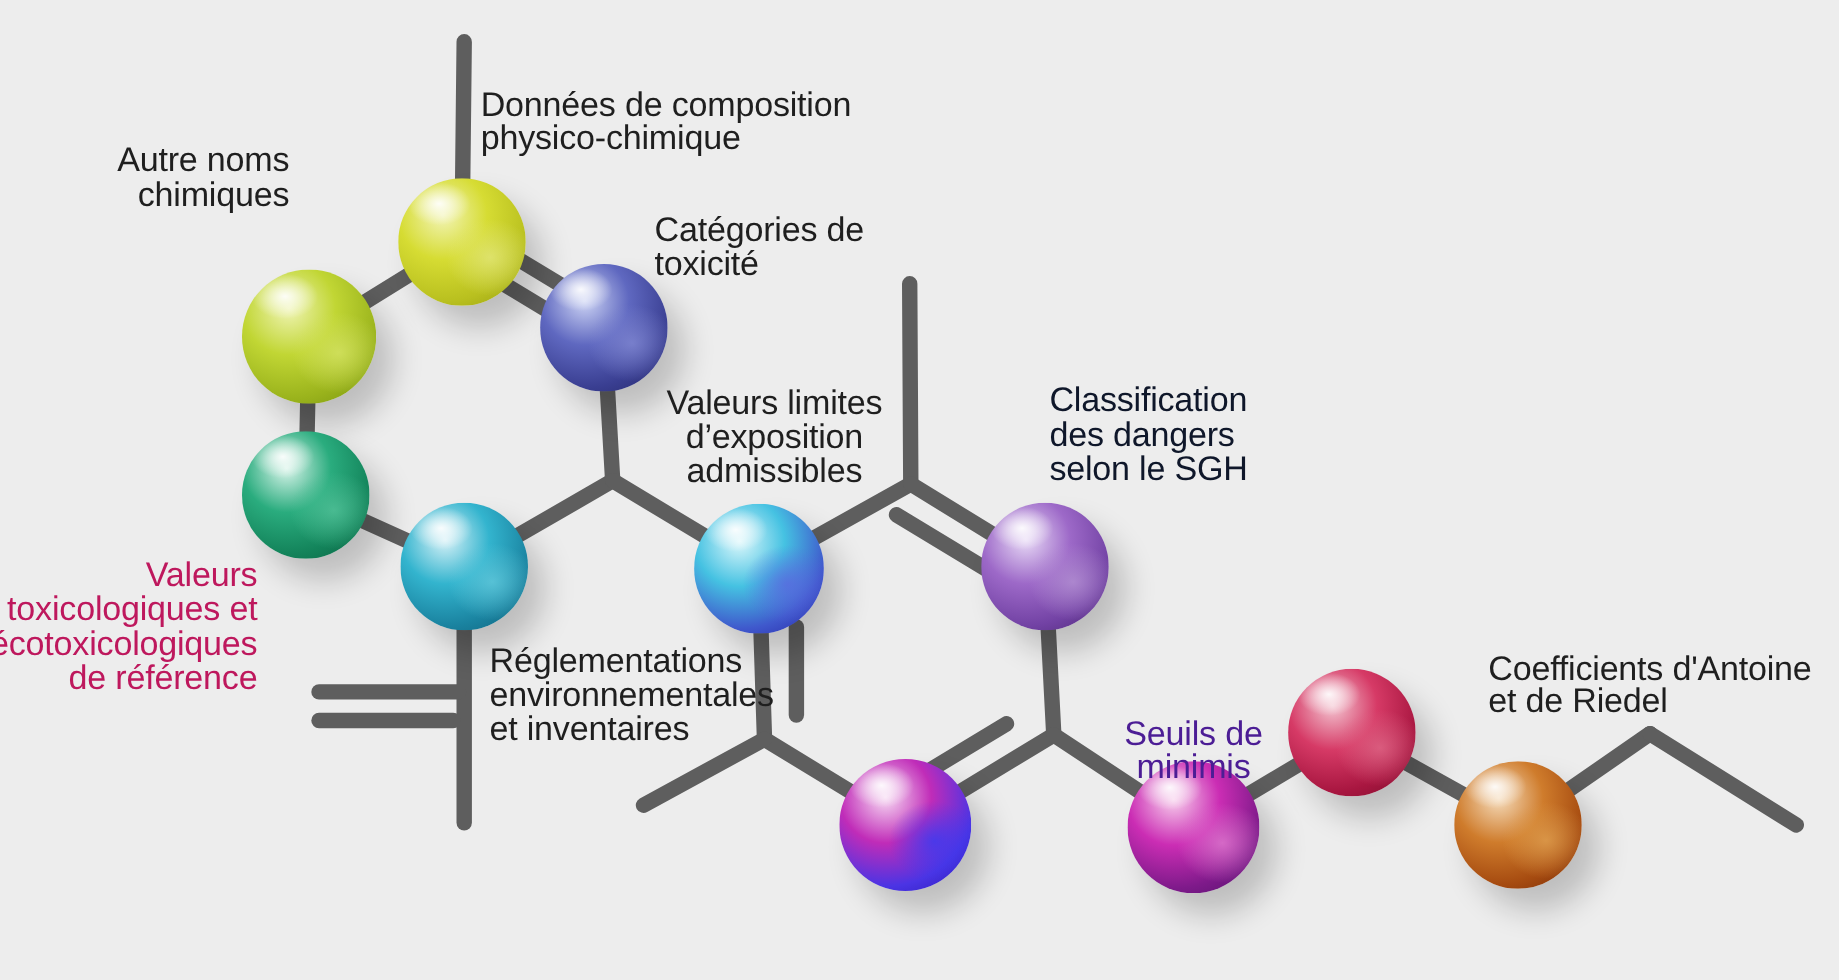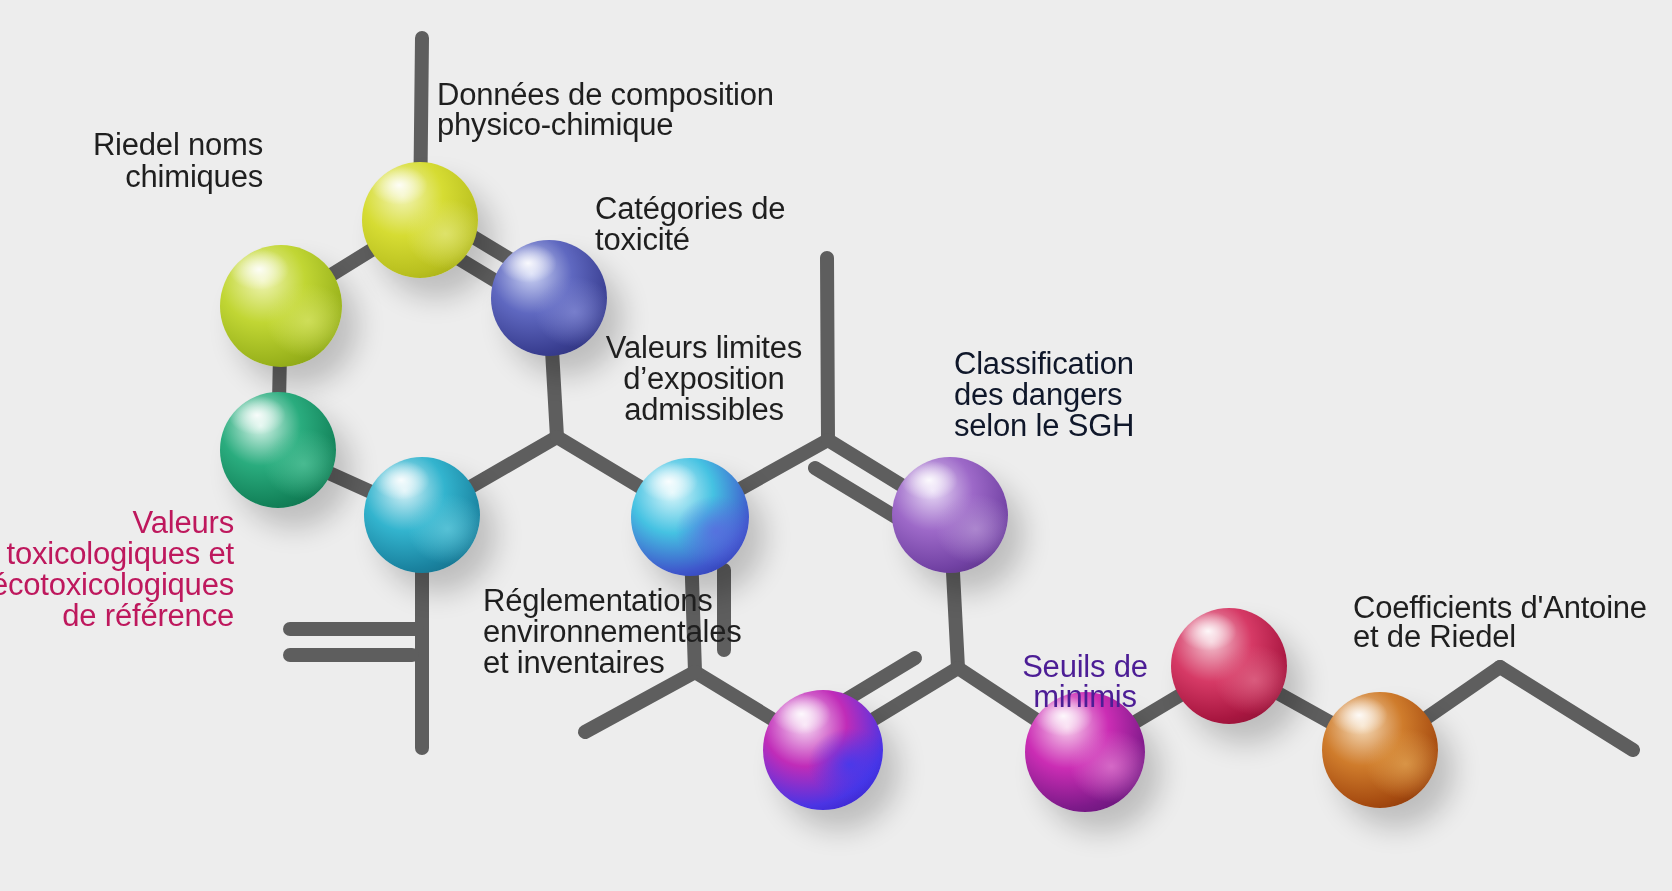--- a/index.html
+++ b/index.html
@@ -69,37 +69,37 @@
   <div class="sphere" style="left: 491px; top: 240px; width: 116px; height: 116px; background: radial-gradient(38% 26% at 32% 20%, rgba(255, 255, 255, 0.92), rgba(255, 255, 255, 0) 65%), radial-gradient(48% 42% at 72% 62%, rgba(130, 137, 212, 0.8), rgba(130, 137, 212, 0) 72%), radial-gradient(circle at 35% 29%, rgb(205, 212, 244) 0%, rgb(95, 104, 192) 36%, rgb(58, 63, 146) 70%, rgb(35, 37, 102) 100%);"></div>
   <div class="sphere" style="left: 220px; top: 392px; width: 116px; height: 116px; background: radial-gradient(38% 26% at 32% 20%, rgba(255, 255, 255, 0.92), rgba(255, 255, 255, 0) 65%), radial-gradient(48% 42% at 72% 62%, rgba(83, 195, 154, 0.8), rgba(83, 195, 154, 0) 72%), radial-gradient(circle at 35% 29%, rgb(217, 244, 234) 0%, rgb(42, 172, 126) 36%, rgb(19, 131, 90) 70%, rgb(10, 95, 64) 100%);"></div>
   <div class="sphere" style="left: 364px; top: 457px; width: 116px; height: 116px; background: radial-gradient(38% 26% at 32% 20%, rgba(255, 255, 255, 0.92), rgba(255, 255, 255, 0) 65%), radial-gradient(48% 42% at 72% 62%, rgba(98, 202, 221, 0.8), rgba(98, 202, 221, 0) 72%), radial-gradient(circle at 35% 29%, rgb(215, 241, 247) 0%, rgb(51, 180, 206) 36%, rgb(26, 131, 160) 70%, rgb(14, 93, 118) 100%);"></div>
   <div class="sphere" style="left: 631px; top: 458px; width: 118px; height: 118px; background: radial-gradient(38% 26% at 32% 20%, rgba(255, 255, 255, 0.92), rgba(255, 255, 255, 0) 65%), radial-gradient(48% 42% at 72% 62%, rgba(90, 106, 224, 0.8), rgba(90, 106, 224, 0) 72%), radial-gradient(circle at 35% 29%, rgb(220, 247, 251) 0%, rgb(69, 194, 226) 36%, rgb(63, 88, 204) 70%, rgb(36, 31, 160) 100%);"></div>
   <div class="sphere" style="left: 892px; top: 457px; width: 116px; height: 116px; background: radial-gradient(38% 26% at 32% 20%, rgba(255, 255, 255, 0.92), rgba(255, 255, 255, 0) 65%), radial-gradient(48% 42% at 72% 62%, rgba(181, 146, 212, 0.8), rgba(181, 146, 212, 0) 72%), radial-gradient(circle at 35% 29%, rgb(232, 218, 246) 0%, rgb(157, 105, 200) 36%, rgb(114, 66, 164) 70%, rgb(72, 36, 112) 100%);"></div>
   <div class="sphere" style="left: 763px; top: 690px; width: 120px; height: 120px; background: radial-gradient(38% 26% at 32% 20%, rgba(255, 255, 255, 0.92), rgba(255, 255, 255, 0) 65%), radial-gradient(48% 42% at 72% 62%, rgba(59, 59, 240, 0.8), rgba(59, 59, 240, 0) 72%), radial-gradient(circle at 35% 29%, rgb(247, 219, 243) 0%, rgb(192, 44, 184) 36%, rgb(75, 52, 228) 70%, rgb(35, 22, 176) 100%);"></div>
   <div class="sphere" style="left: 1025px; top: 692px; width: 120px; height: 120px; background: radial-gradient(38% 26% at 32% 20%, rgba(255, 255, 255, 0.92), rgba(255, 255, 255, 0) 65%), radial-gradient(48% 42% at 72% 62%, rgba(224, 122, 208, 0.8), rgba(224, 122, 208, 0) 72%), radial-gradient(circle at 35% 29%, rgb(247, 207, 236) 0%, rgb(203, 45, 180) 36%, rgb(126, 26, 138) 70%, rgb(78, 17, 104) 100%);"></div>
   <div class="sphere" style="left: 1171px; top: 608px; width: 116px; height: 116px; background: radial-gradient(38% 26% at 32% 20%, rgba(255, 255, 255, 0.92), rgba(255, 255, 255, 0) 65%), radial-gradient(48% 42% at 72% 62%, rgba(224, 104, 136, 0.8), rgba(224, 104, 136, 0) 72%), radial-gradient(circle at 35% 29%, rgb(243, 197, 209) 0%, rgb(214, 58, 102) 36%, rgb(168, 22, 64) 70%, rgb(119, 16, 44) 100%);"></div>
   <div class="sphere" style="left: 1322px; top: 692px; width: 116px; height: 116px; background: radial-gradient(38% 26% at 32% 20%, rgba(255, 255, 255, 0.92), rgba(255, 255, 255, 0) 65%), radial-gradient(48% 42% at 72% 62%, rgba(224, 160, 80, 0.8), rgba(224, 160, 80, 0) 72%), radial-gradient(circle at 35% 29%, rgb(245, 220, 188) 0%, rgb(207, 124, 44) 36%, rgb(166, 75, 16) 70%, rgb(114, 40, 6) 100%);"></div>
 
-  <div class="label ar" style="right: 1409px; top: 129px; line-height: 32px; color: rgb(31, 31, 31);">Riedel noms
+  <div class="label ar" style="right: 1409px; top: 129px; line-height: 32px; color: rgb(31, 31, 31);">Autre noms
 chimiques</div>
   <div class="label al" style="left: 437px; top: 80px; line-height: 30px; color: rgb(31, 31, 31);">Données de composition
 physico-chimique</div>
   <div class="label al" style="left: 595px; top: 193px; color: rgb(31, 31, 31);">Catégories de
 toxicité</div>
   <div class="label ar" style="right: 1438px; top: 507px; color: #be185d;">Valeurs
 toxicologiques et
 écotoxicologiques
 de référence</div>
-  <div class="label ac" style="left: 544px; top: 332px; width: 320px; color: rgb(31, 31, 31);">Valeurs limites
+  <div class="label ac" style="left: 544px; top: 350px; width: 320px; color: rgb(31, 31, 31);">Valeurs limites
 d’exposition
 admissibles</div>
   <div class="label al" style="left: 954px; top: 348px; color: #0f172a;">Classification
 des dangers
 selon le SGH</div>
-  <div class="label al" style="left: 445px; top: 585px; color: rgb(31, 31, 31); margin-left: 38px;">Réglementations
+  <div class="label al" style="left: 445px; top: 585px; color: rgb(31, 31, 31);">Réglementations
 environnementales
 et inventaires</div>
   <div class="label ac" style="left: 965px; top: 652px; width: 240px; line-height: 30px; color: #4c1d95;">Seuils de
 minimis</div>
   <div class="label al" style="left: 1353px; top: 593px; line-height: 29px; color: rgb(31, 31, 31);">Coefficients d'Antoine
 et de Riedel</div>
 
 </div>
 
 </body></html>

